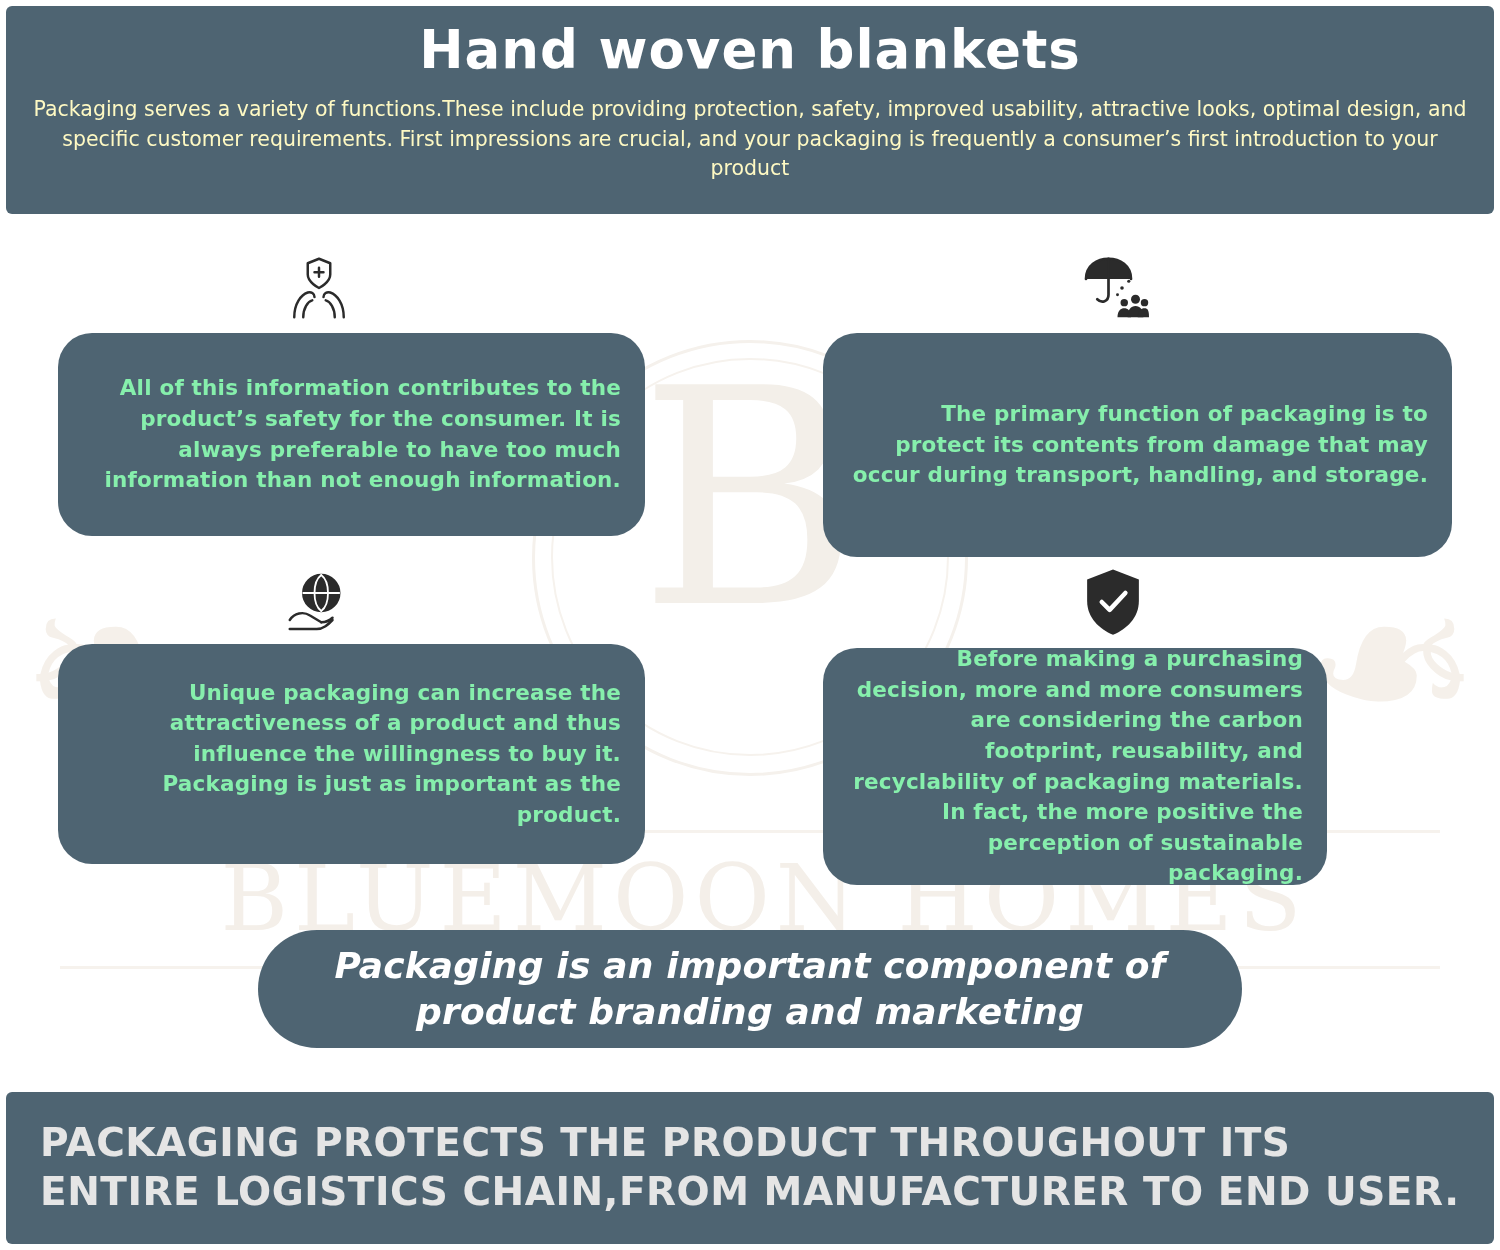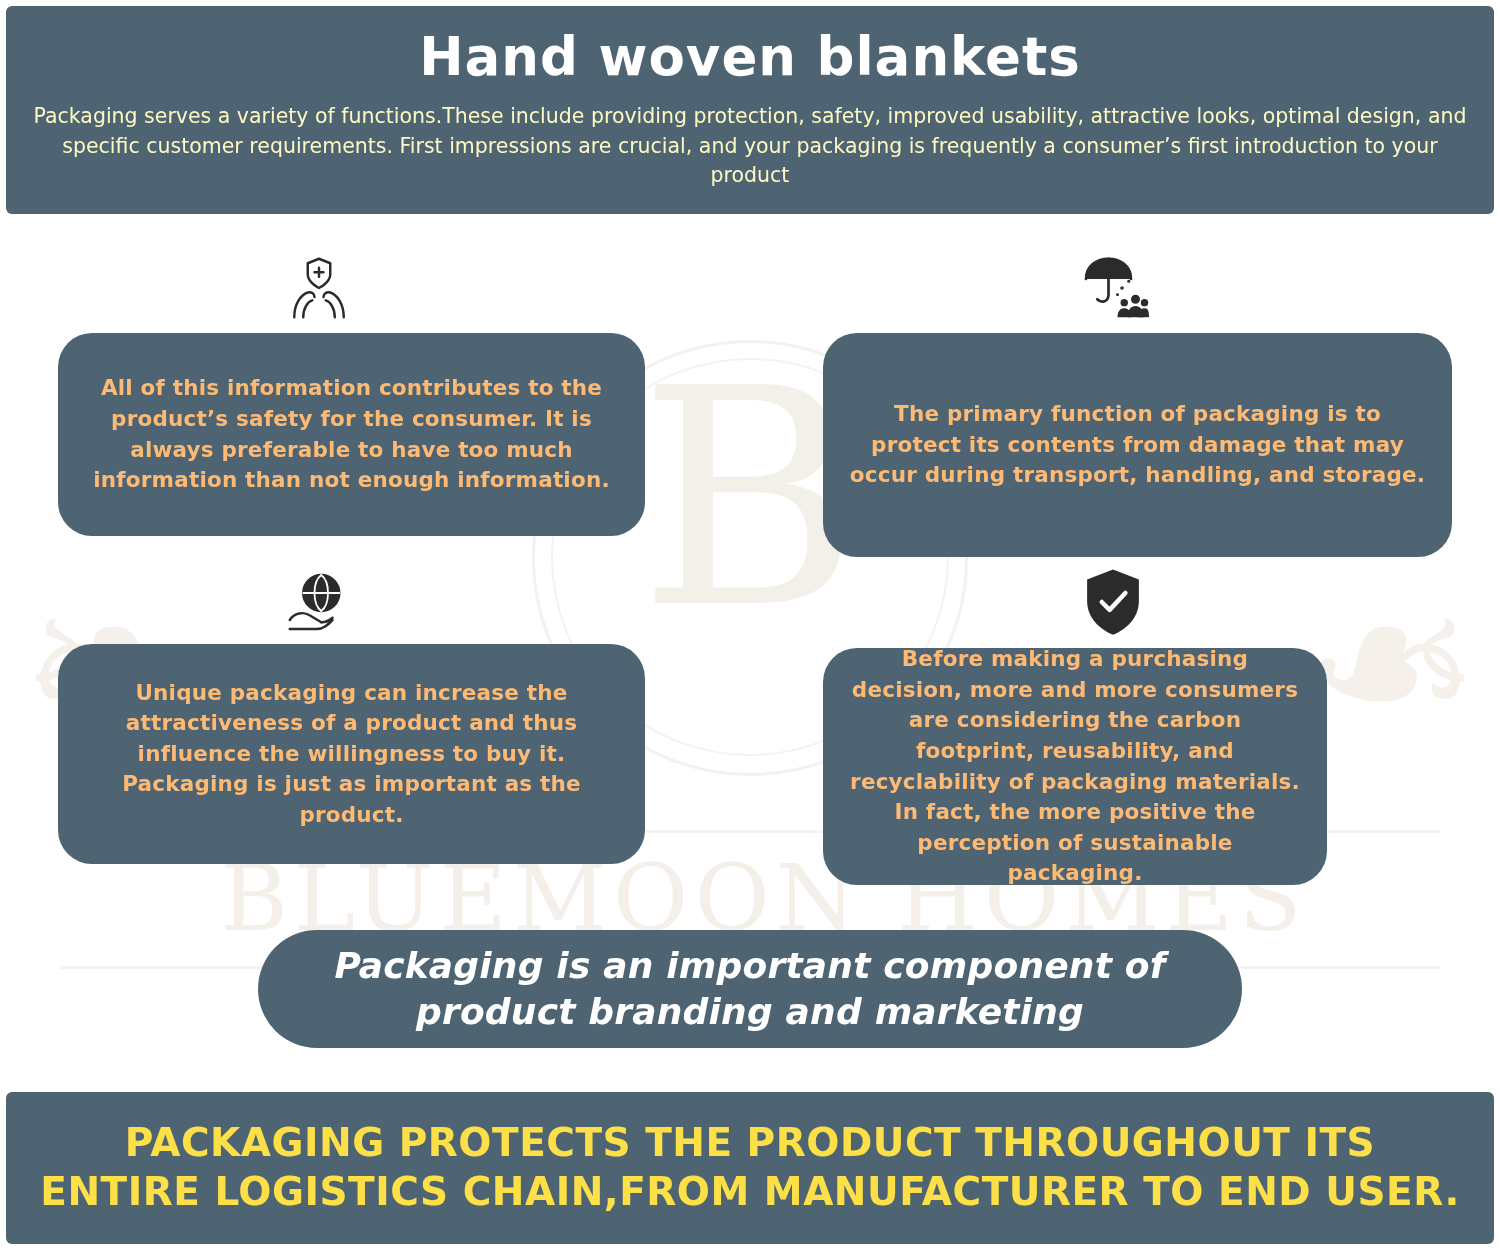--- a/index.html
+++ b/index.html
@@ -96,21 +96,21 @@
     top: 6px;
     width: 1488px;
     height: 208px;
     background: #4e6472;
     border-radius: 6px;
     z-index: 2;
     box-sizing: border-box;
     padding: 14px 26px 0 26px;
   }
   .header h1 {
-    margin: 7px;
+    margin: 0;
     text-align: center;
     color: #ffffff;
     font-size: 53px;
     font-weight: bold;
     letter-spacing: 1px;
     line-height: 1.15;
   }
   .header p {
     margin: 14px 0 12px 0;
     text-align: center;
@@ -133,22 +133,22 @@
     background: #4e6472;
     border-radius: 34px;
     box-sizing: border-box;
     display: flex;
     align-items: center;
     justify-content: center;
     padding: 18px 24px;
   }
   .card p {
     margin: 0;
-    text-align: center;
-    color: #fdba74;
+    text-align: right;
+    color: #86efac;
     font-size: 21.5px;
     font-weight: bold;
     line-height: 1.42;
     letter-spacing: 0.2px;
   }
   .icon {
     position: absolute;
     width: 80px;
     height: 80px;
     display: flex;
@@ -206,22 +206,21 @@
     border-radius: 6px;
     z-index: 2;
     display: flex;
     align-items: center;
     justify-content: center;
     box-sizing: border-box;
     padding: 0 18px;
   }
   .footer p {
     margin: 16px;
-    text-align: center;
-    color: #fde047;
+    color: #e5e5e5;
     font-size: 39px;
     font-weight: bold;
     line-height: 1.25;
     letter-spacing: 0.5px;
   }
 </style>
 </head>
 <body>
 
 <div class="watermark">

